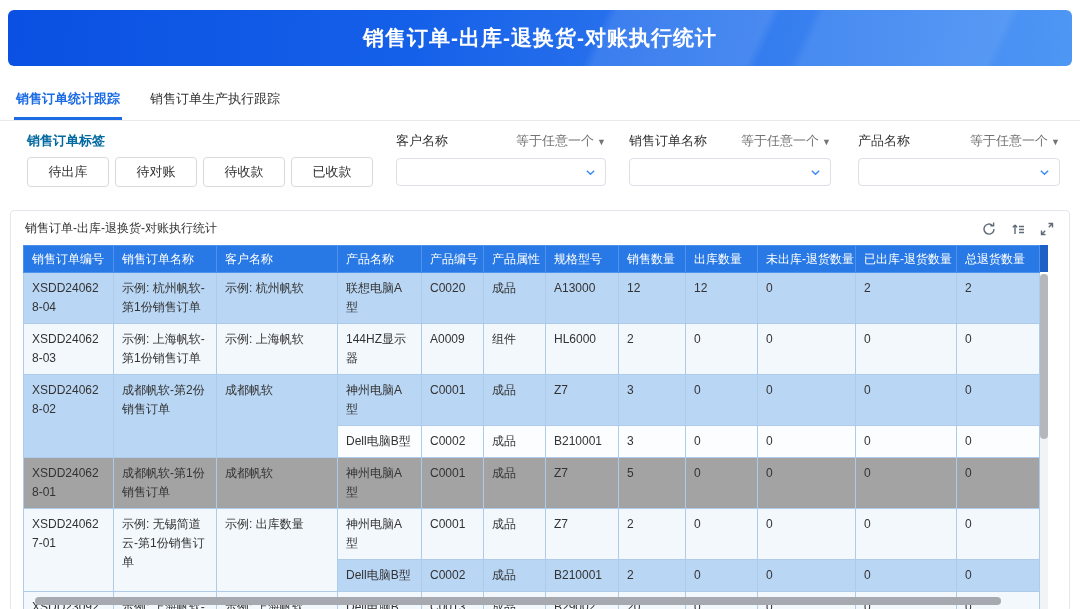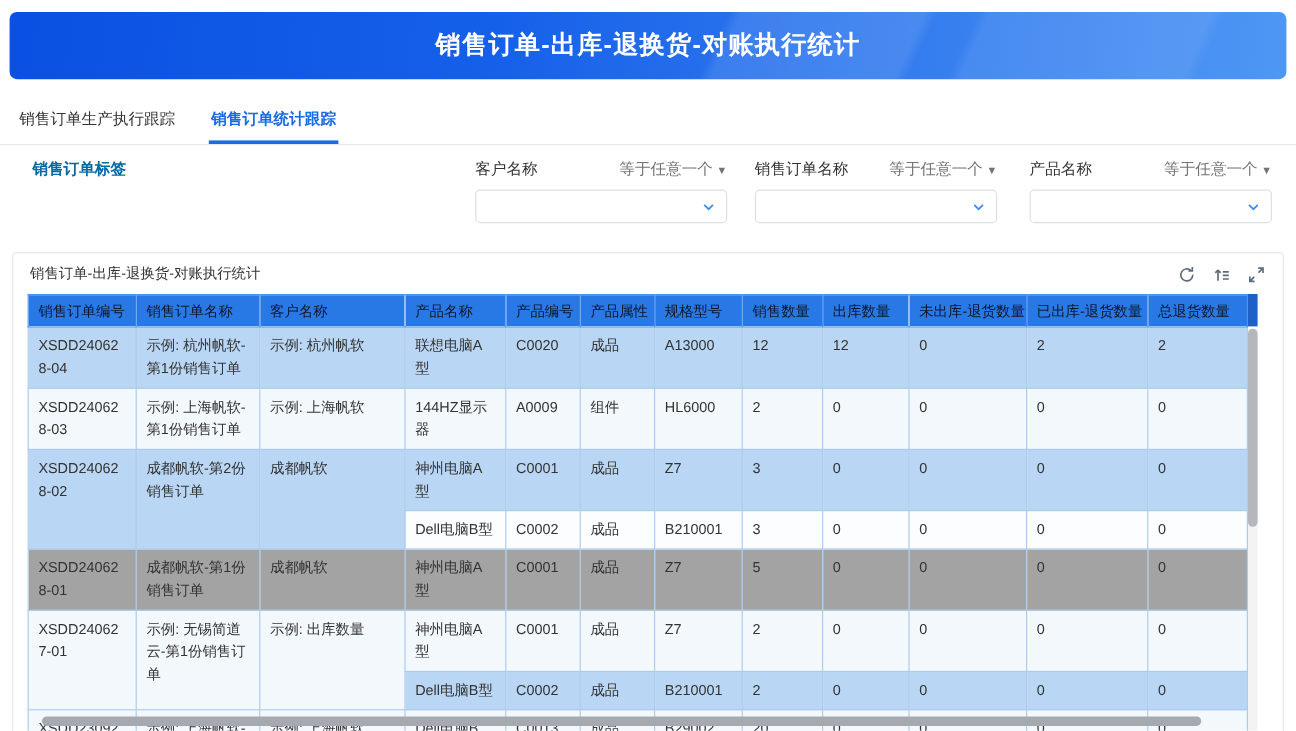--- a/index.html
+++ b/index.html
@@ -37,21 +37,21 @@
   
   .panel { margin:7px 10px 0 10px; border:1px solid #e4e7ed; border-radius:4px; height:402px; position:relative; }
   .panel-head { display:flex; justify-content:space-between; align-items:center; padding:9px 14px 6px 14px; }
   .panel-title { font-size:12px; color:#333; }
   .panel-icons { display:flex; gap:13px; }
   .picon { width:16px; height:16px; cursor:pointer; }
 
   
   .table-wrap { display:flex; margin:2px 12px 0 12px; }
   table { border-collapse:collapse; table-layout:fixed; width:1016px; }
-  th { background:#2879e6; color:#0f172a; font-size:12px; font-weight:normal; text-align:left;
+  th { background:#2879e6; color:#ffffff; font-size:12px; font-weight:normal; text-align:left;
     padding:6px 8px; border:1px solid #4f92ec; line-height:14px; white-space:nowrap; overflow:hidden; }
   td { font-size:12px; color:#333; padding:6px 8px; border:1px solid #aecbea; line-height:19px;
     vertical-align:top; word-break:break-all; }
   td.num { text-align:left; padding-right:10px; }
   .tone-blue  { background:#b9d6f4; }
   .tone-light { background:#f3f8fd; }
   .tone-white { background:#fbfdfe; }
   .tone-gray  { background:#a3a3a3; }
 
   
@@ -65,26 +65,32 @@
     background:#a6aab0; border-radius:4px; }
 </style>
 </head>
 <body>
 
 <div class="banner">
   <h1>销售订单-出库-退换货-对账执行统计</h1>
 </div>
 
 <div class="tabs">
+    <div class="tab active">销售订单统计跟踪</div>
     <div class="tab">销售订单生产执行跟踪</div>
-    <div class="tab active">销售订单统计跟踪</div>
   </div>
 
 <div class="filters">
   <div class="tag-label">销售订单标签</div>
+  <div class="tag-buttons">
+      <button class="tag-btn">待出库</button>
+      <button class="tag-btn">待对账</button>
+      <button class="tag-btn">待收款</button>
+      <button class="tag-btn">已收款</button>
+    </div>
 <div class="ffield" style="left: 396px; width: 210px;">
       <div class="frow">
         <span class="flabel">客户名称</span>
         <span class="fop"><span>等于任意一个</span><span class="caret">▼</span></span>
       </div>
       <div class="fselect">
         <svg width="11" height="11" viewBox="0 0 12 12">
           <path d="M2 4l4 4 4-4" fill="none" stroke="#3f8cf0" stroke-width="1.6"></path>
         </svg>
       </div>

